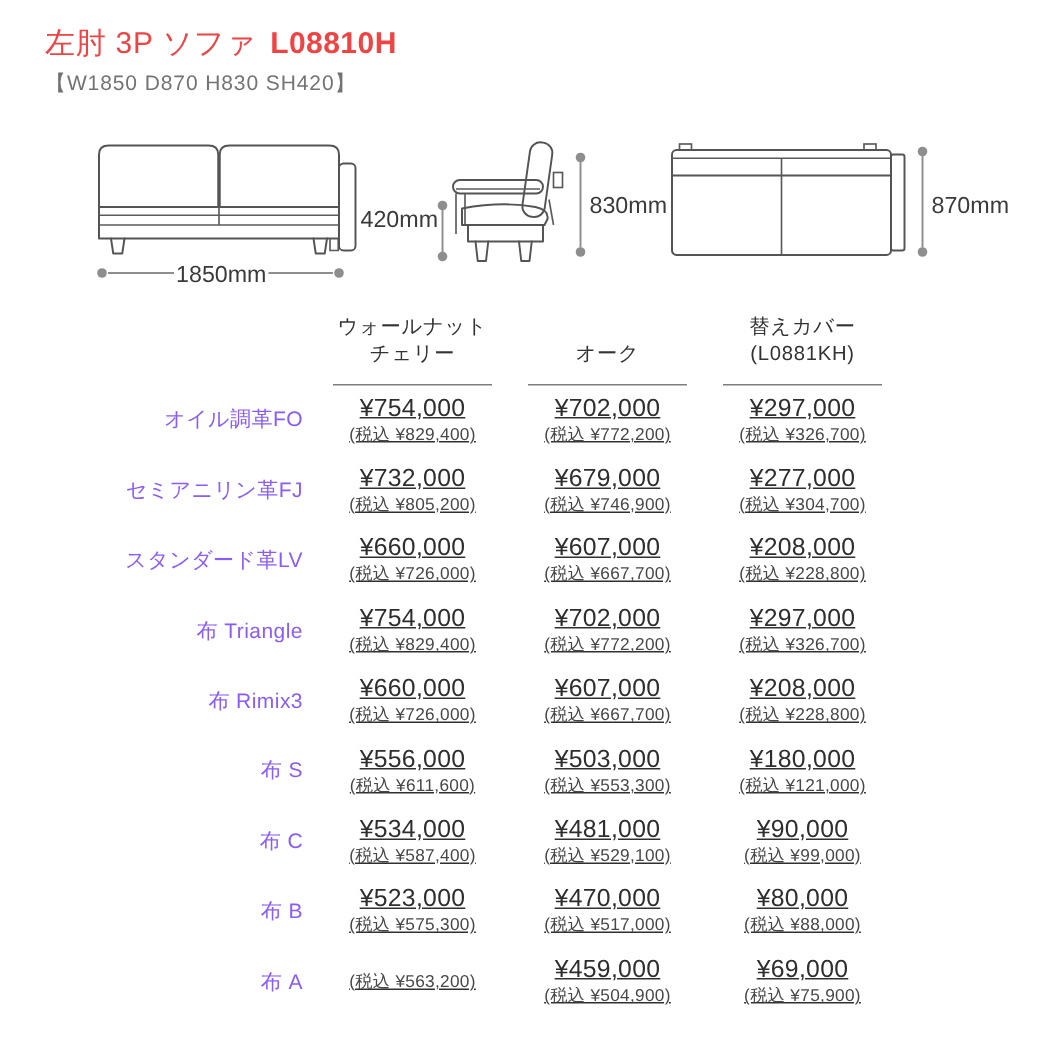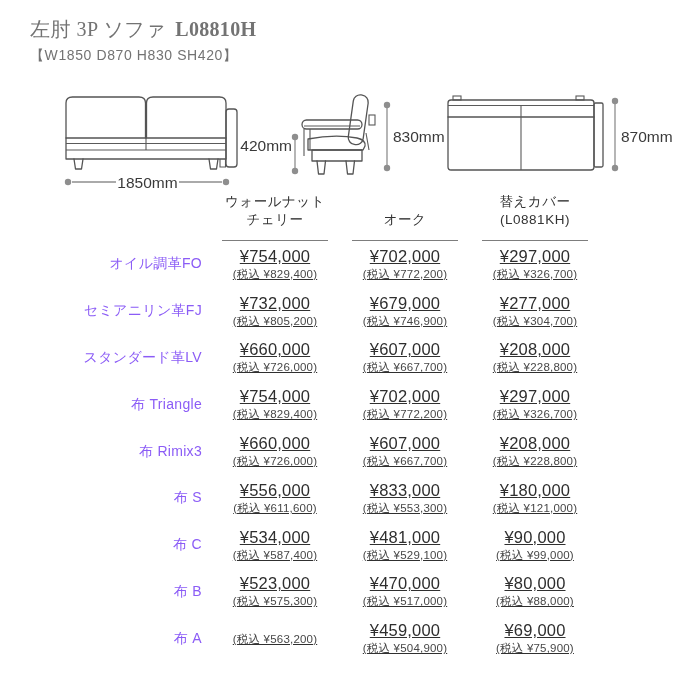--- a/index.html
+++ b/index.html
@@ -4,38 +4,38 @@
 <style>
   html,body{margin:0;padding:0;}
   body{
     width:700px;height:700px;background:#ffffff;position:relative;overflow:hidden;
     font-family:"Liberation Sans","DejaVu Sans",sans-serif;color:#303030;
   }
   .abs{position:absolute;}
 
   
   #title-block{left:30px;top:16px;}
-  .title-line{font-size:20px;line-height:26px;color:#737373;letter-spacing:0.5px;font-family:Liberation Serif, serif;}
+  .title-line{font-size:20px;line-height:26px;color:#ef4444;letter-spacing:0.5px;}
   .title-type{font-weight:500;}
   .title-code{font-weight:700;margin-left:9px;letter-spacing:0.3px;}
   .dim-line{font-size:14px;line-height:21px;color:#737373;margin-top:3px;letter-spacing:0.6px;}
 
   
   .diagram{top:86px;}
   #front-view{left:58px;}
   #side-view{left:240px;}
   #top-view{left:445px;}
   .furn{fill:none;stroke:#545454;stroke-width:1.3;stroke-linejoin:round;stroke-linecap:round;}
   .furn-thin{fill:none;stroke:#5a5a5a;stroke-width:1.1;}
   .dimline{stroke:#8e8e8e;stroke-width:1.3;fill:none;}
   .dimdot{fill:#8e8e8e;stroke:none;}
   .dimtext{fill:#3a3a3a;font-size:15.5px;font-family:"Liberation Sans","DejaVu Sans",sans-serif;}
 
   
-  #price-table{left:60px;top:184px;width:545px;}
+  #price-table{left:60px;top:200px;width:545px;}
   .thead{display:grid;grid-template-columns:150px 130px 130px 130px;height:57px;}
   .hcell{display:flex;flex-direction:column;justify-content:flex-end;align-items:center;}
   .hline{font-size:13.5px;line-height:18px;color:#333333;text-align:center;letter-spacing:0.5px;}
   .hrule{width:106px;border-bottom:1.5px solid #7d7d7d;margin-top:11px;}
   .trow{display:grid;grid-template-columns:150px 130px 130px 130px;height:46.8px;align-items:center;}
   .rlabel{font-size:14px;color:#8b5cf6;text-align:right;padding-right:8px;letter-spacing:0.3px;}
   .pcell{text-align:center;text-decoration:underline;}
   .price{font-size:16.5px;line-height:19px;color:#2e2e2e;letter-spacing:0.2px;}
   .tax{font-size:11.5px;line-height:15px;color:#474747;margin-top:1px;letter-spacing:0.2px;}
 </style>
@@ -221,21 +221,21 @@
     </div>
   </div>
 
   <div class="trow">
     <div class="rlabel">布 S</div>
     <div class="pcell">
       <div class="price">¥556,000</div>
       <div class="tax">(税込 ¥611,600)</div>
     </div>
     <div class="pcell">
-      <div class="price">¥833,000</div>
+      <div class="price">¥503,000</div>
       <div class="tax">(税込 ¥553,300)</div>
     </div>
     <div class="pcell">
       <div class="price">¥180,000</div>
       <div class="tax">(税込 ¥121,000)</div>
     </div>
   </div>
 
   <div class="trow">
     <div class="rlabel">布 C</div>

